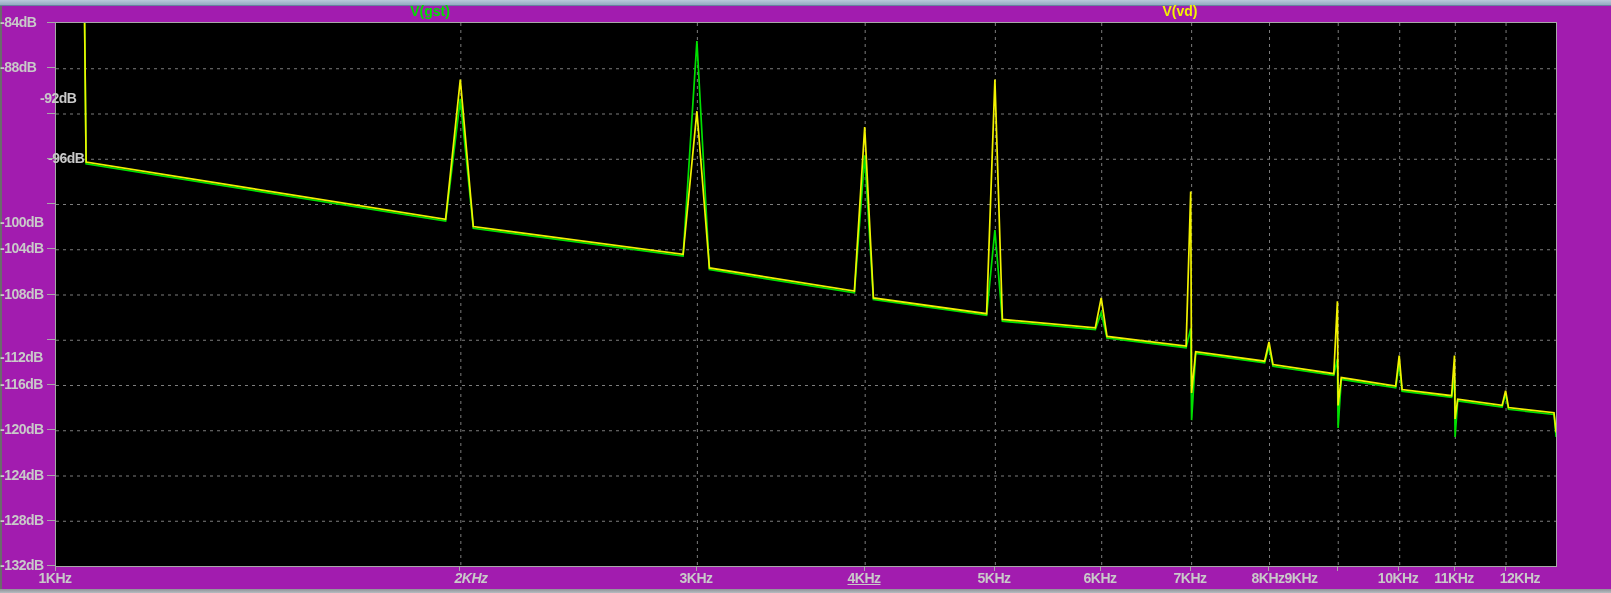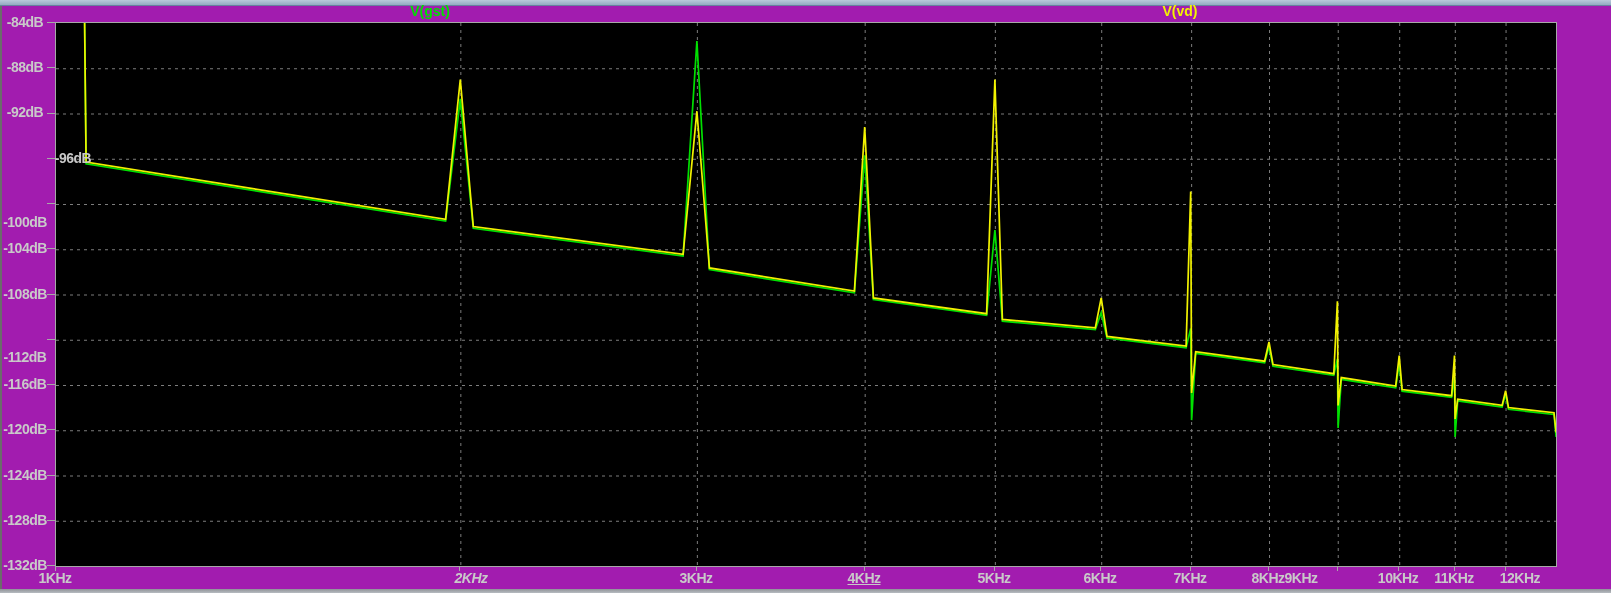--- a/index.html
+++ b/index.html
@@ -10,21 +10,21 @@
   .left-edge{position:absolute;left:0;top:6px;width:2px;height:583px;background:#6b6b6b;}
   .bottom-strip{position:absolute;left:0;top:589px;width:1611px;height:4px;
                 background:linear-gradient(#8e9297,#b7bcc1);}
   .plot-frame{position:absolute;left:55px;top:22px;width:1500px;height:543px;
               border:1px solid #a8a8a8;background:#000;}
   #plot-svg{position:absolute;left:0;top:0;width:1500px;height:543px;display:block;}
   .legend-item{position:absolute;top:3px;width:90px;text-align:center;
                font-size:14px;font-weight:bold;letter-spacing:0px;}
   .legend-green{left:385px;color:#00e000;}
   .legend-yellow{left:1135px;color:#f2f200;}
-  .y-tick-label{position:absolute;left:0;width:50px;text-align:center;
+  .y-tick-label{position:absolute;left:0;width:50px;text-align:left;
                 font-size:14px;font-weight:bold;color:#c9c9c9;letter-spacing:-0.5px;}
   .x-tick-label{position:absolute;width:70px;text-align:center;top:570px;
                 font-size:14px;font-weight:bold;color:#c9c9c9;letter-spacing:-0.5px;}
   .h-tick{position:absolute;left:47px;width:8px;height:1px;background:#a8a8a8;}
   .v-tick{position:absolute;width:1px;height:4px;top:567px;background:#a8a8a8;}
 </style>
 </head>
 <body>
 
 <div class="screen">
@@ -60,21 +60,21 @@
         <line x1="0" y1="453" x2="1500" y2="453" stroke="#7d7d7d" stroke-width="1" stroke-dasharray="3 4"></line>
         <line x1="0" y1="498.25" x2="1500" y2="498.25" stroke="#7d7d7d" stroke-width="1" stroke-dasharray="3 4"></line>
         <polyline points="27.9,-67.9 30.1,140.8 389.6,198.0 404.3,75.8 417.3,205.3 627.1,233.0 640.9,18.1 653.4,246.6 798.4,269.8 808.7,132.4 817.4,276.6 930.6,292.4 938.9,207.0 946.4,298.1 1039.3,306.6 1045.2,289.6 1051.0,315.1 1130.1,324.7 1134.7,305.4 1135.6,397.1 1139.7,330.3 1208.6,339.9 1213.0,323.5 1217.0,343.3 1277.8,352.4 1281.4,336.0 1282.1,405.0 1285.3,356.3 1339.7,364.8 1343.2,340.5 1346.1,368.2 1395.6,374.4 1398.5,354.1 1399.1,414.0 1401.7,377.8 1446.1,384.1 1449.6,371.0 1452.5,386.3 1498.0,391.4 1500.1,414.0" fill="none" stroke="#00e000" stroke-width="1.7"></polyline>
         <polyline points="27.9,-67.9 30.1,139.1 389.6,196.3 404.3,56.6 417.3,203.6 627.1,231.3 640.9,88.2 653.4,244.9 798.4,268.1 808.7,104.1 817.4,274.9 930.6,290.7 938.9,56.6 946.4,296.4 1039.3,304.9 1045.2,274.9 1051.0,313.4 1130.1,323.0 1134.7,168.6 1135.6,369.9 1139.7,328.6 1208.6,338.2 1213.0,319.0 1217.0,341.6 1277.8,350.7 1281.4,278.3 1282.1,382.4 1285.3,354.6 1339.7,363.1 1343.2,332.6 1346.1,366.5 1395.6,372.7 1398.5,332.6 1399.1,395.9 1401.7,376.1 1446.1,382.4 1449.6,367.7 1452.5,384.6 1498.0,389.7 1500.1,409.5" fill="none" stroke="#f2f200" stroke-width="1.7"></polyline>
       </svg>
   </div>
 
   <div id="y-labels">
       <div class="y-tick-label" style="top: 14px;">-84dB</div>
       <div class="y-tick-label" style="top: 59px;">-88dB</div>
-      <div class="y-tick-label" style="top: 104px;">-92dB</div>
+      <div class="y-tick-label" style="top: 90px; margin-left: 40px;">-92dB</div>
       <div class="y-tick-label" style="top: 150px; padding-left: 48px;">-96dB</div>
       <div class="y-tick-label" style="top: 195px; margin-top: 19px;">-100dB</div>
       <div class="y-tick-label" style="top: 240px;">-104dB</div>
       <div class="y-tick-label" style="top: 286px;">-108dB</div>
       <div class="y-tick-label" style="top: 349px;">-112dB</div>
       <div class="y-tick-label" style="top: 376px;">-116dB</div>
       <div class="y-tick-label" style="top: 421px;">-120dB</div>
       <div class="y-tick-label" style="top: 467px;">-124dB</div>
       <div class="y-tick-label" style="top: 512px;">-128dB</div>
       <div class="y-tick-label" style="top: 557px;">-132dB</div>

